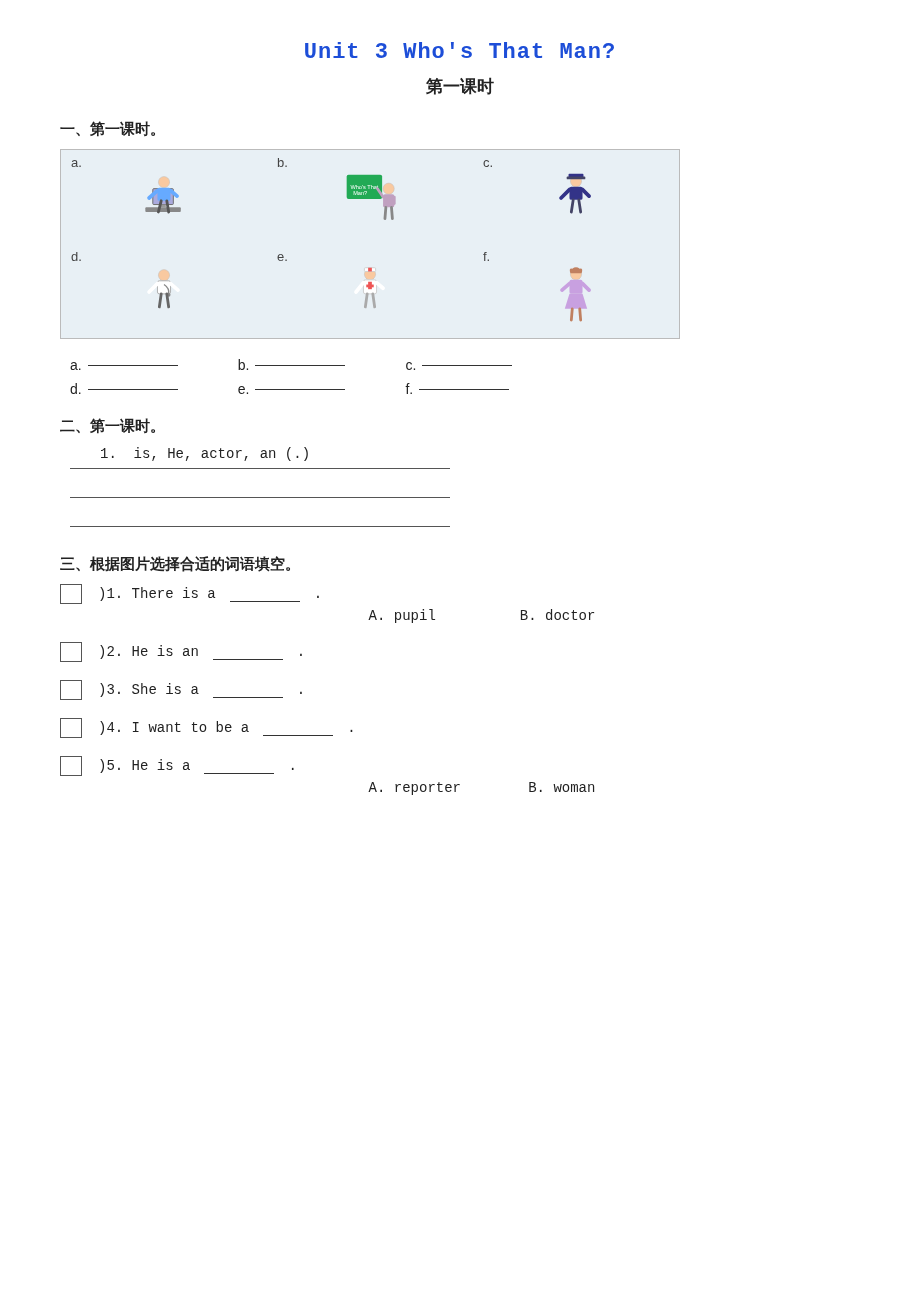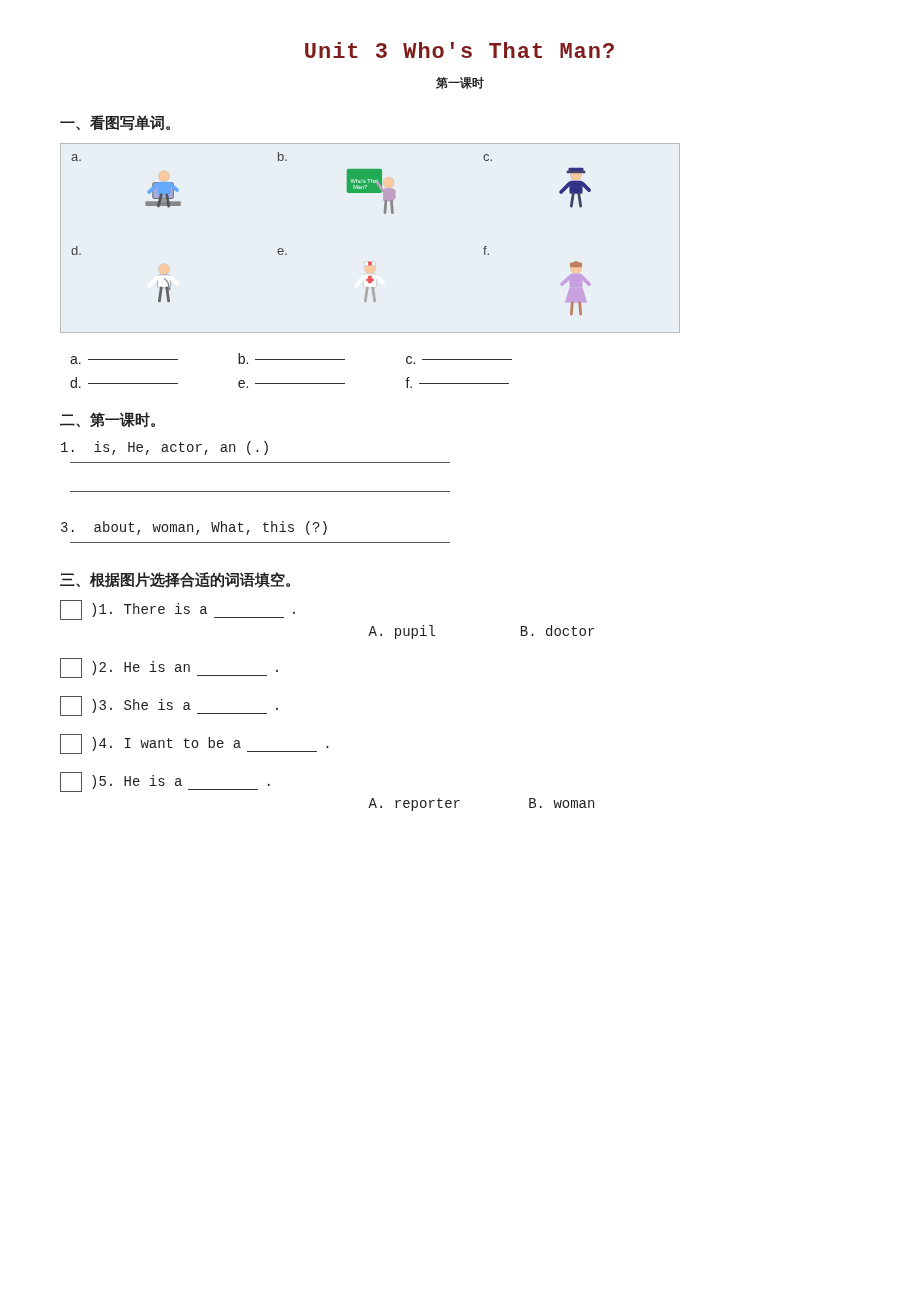--- a/index.html
+++ b/index.html
@@ -7,30 +7,30 @@
       background: #fff;
       font-family: "Courier New", Courier, monospace;
       font-size: 15px;
       color: #222;
       padding: 40px 60px;
       max-width: 920px;
       margin: 0 auto;
     }
     .page-title {
       text-align: center;
-      color: #7f1d1d;
+      color: #1d4ed8;
       font-size: 22px;
       font-weight: bold;
       font-family: "Courier New", Courier, monospace;
       letter-spacing: 1px;
       margin-bottom: 10px;
     }
     .subtitle {
       text-align: center;
-      font-size: 12px;
+      font-size: 17px;
       font-weight: bold;
       font-family: SimSun, serif;
       color: #222;
       margin-bottom: 22px;
     }
     .section-title {
       font-family: SimSun, serif;
       font-size: 15px;
       font-weight: bold;
       margin-bottom: 10px;
@@ -93,38 +93,39 @@
       margin-left: 2px;
     }
     
     .sentence-item {
       margin-bottom: 28px;
       font-family: "Courier New", Courier, monospace;
       font-size: 14px;
     }
     .sentence-item .sentence-text {
       margin-bottom: 6px;
+      margin-left: 40px;
     }
     .sentence-blank-line {
       border-bottom: 1px solid #555;
       width: 380px;
       height: 1px;
       margin-top: 4px;
       margin-left: 10px;
     }
     
     .choice-item {
       margin-bottom: 18px;
       font-family: "Courier New", Courier, monospace;
       font-size: 14px;
     }
     .choice-item .q-line {
       display: flex;
       align-items: center;
-      gap: 4px;
+      gap: 12px;
       margin-bottom: 4px;
     }
     .bracket {
       display: inline-block;
       border: 1px solid #555;
       width: 22px;
       height: 20px;
       text-align: center;
       line-height: 18px;
       margin-right: 4px;
@@ -142,21 +143,21 @@
       font-size: 14px;
       text-align: center;
     }
   </style>
 </head>
 <body>
 
 <div class="page-title">Unit 3    Who's That Man?</div>
 <div class="subtitle">第一课时</div>
 
-<div class="section-title">一、看图写单词。</div>
+<div class="section-title">一、第一课时。</div>
 
 <div class="image-grid-container">
 
   <div class="image-cell">
     <span class="cell-label">a.</span>
 
     <svg class="figure" viewBox="0 0 60 75">
 
       <rect x="10" y="40" width="38" height="5" fill="#888" rx="1"></rect>
       <rect x="18" y="20" width="22" height="17" fill="#aad" stroke="#666" stroke-width="1" rx="1"></rect>
@@ -287,21 +288,20 @@
 <div class="section-title">二、第一课时。</div>
 
 <div class="sentence-item">
   <div class="sentence-text">1.&nbsp;&nbsp;is, He, actor, an (.)</div>
   <div class="sentence-blank-line"></div>
 </div>
 <div class="sentence-item">
   <div class="sentence-blank-line"></div>
 </div>
 <div class="sentence-item">
-  <div class="sentence-text">3.&nbsp;&nbsp;about, woman, What, this (?)</div>
   <div class="sentence-blank-line"></div>
 </div>
 
 <div class="section-title">三、根据图片选择合适的词语填空。</div>
 
 <div class="choice-item">
   <div class="q-line">
     <span class="bracket">&nbsp;</span>
     <span>)1.&nbsp;There is a</span>
     <span class="blank-word"></span>

